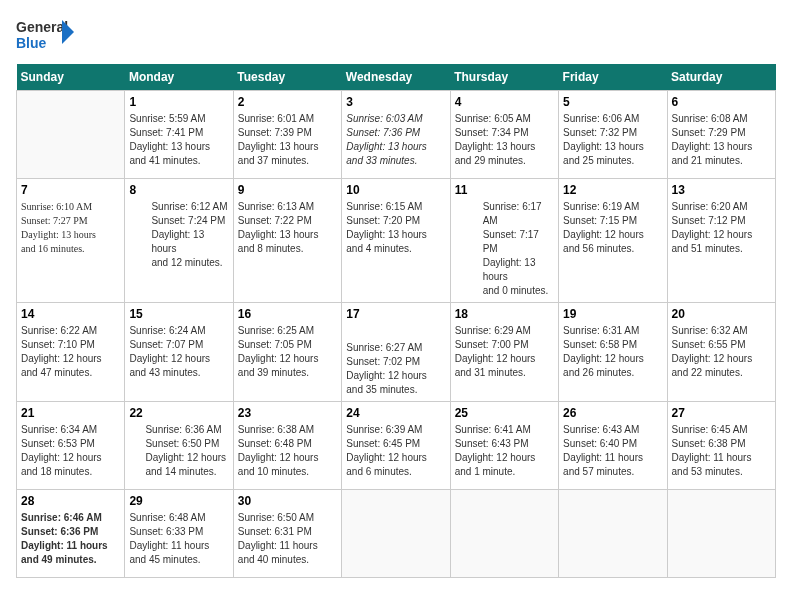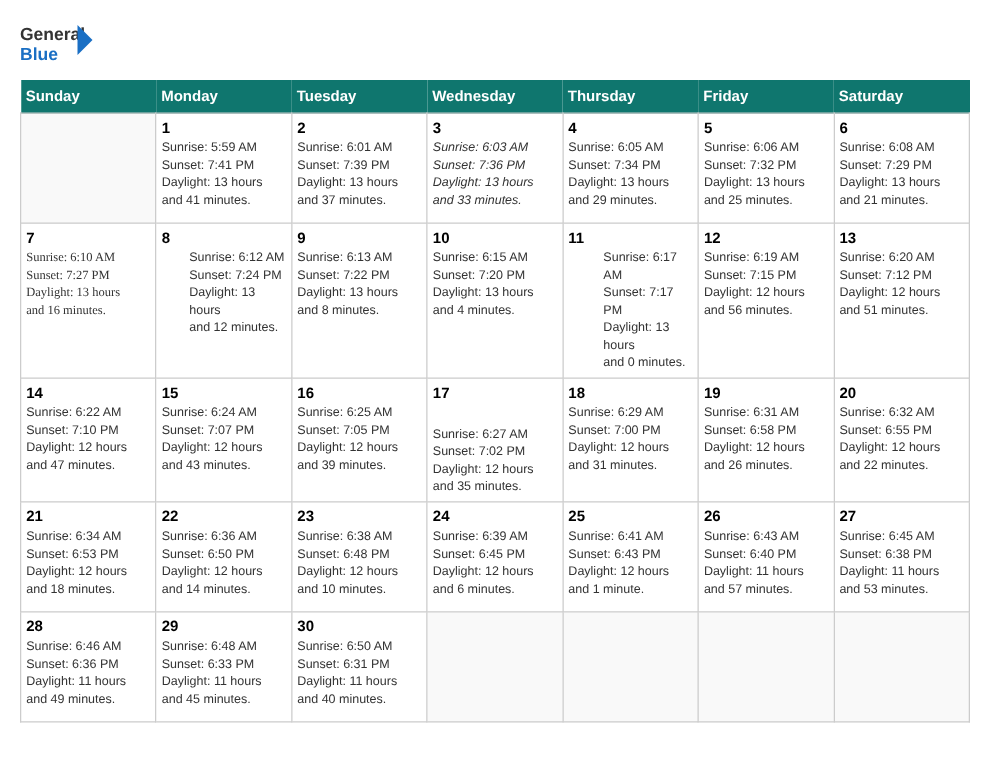--- a/index.html
+++ b/index.html
@@ -248,21 +248,21 @@
       <tr>
         <td>
           <div class="day-num">21</div>
           <div class="day-info" style="white-space: pre-line;">Sunrise: 6:34 AM
 Sunset: 6:53 PM
 Daylight: 12 hours
 and 18 minutes.</div>
         </td>
         <td>
           <div class="day-num">22</div>
-          <div class="day-info" style="white-space: pre-line;">Sunrise: 6:36 AM
+          <div class="day-info" style="white-space: pre-line; margin-left: 16px;">Sunrise: 6:36 AM
 Sunset: 6:50 PM
 Daylight: 12 hours
 and 14 minutes.</div>
         </td>
         <td>
           <div class="day-num">23</div>
           <div class="day-info" style="white-space: pre-line;">Sunrise: 6:38 AM
 Sunset: 6:48 PM
 Daylight: 12 hours
 and 10 minutes.</div>
@@ -292,21 +292,21 @@
           <div class="day-num">27</div>
           <div class="day-info" style="white-space: pre-line;">Sunrise: 6:45 AM
 Sunset: 6:38 PM
 Daylight: 11 hours
 and 53 minutes.</div>
         </td>
       </tr>
       <tr>
         <td>
           <div class="day-num">28</div>
-          <div class="day-info" style="white-space: pre-line;">Sunrise: 6:46 AM
+          <div class="day-info" style="white-space: pre-line; font-weight: bold;">Sunrise: 6:46 AM
 Sunset: 6:36 PM
 Daylight: 11 hours
 and 49 minutes.</div>
         </td>
         <td>
           <div class="day-num">29</div>
           <div class="day-info" style="white-space: pre-line;">Sunrise: 6:48 AM
 Sunset: 6:33 PM
 Daylight: 11 hours
 and 45 minutes.</div>

